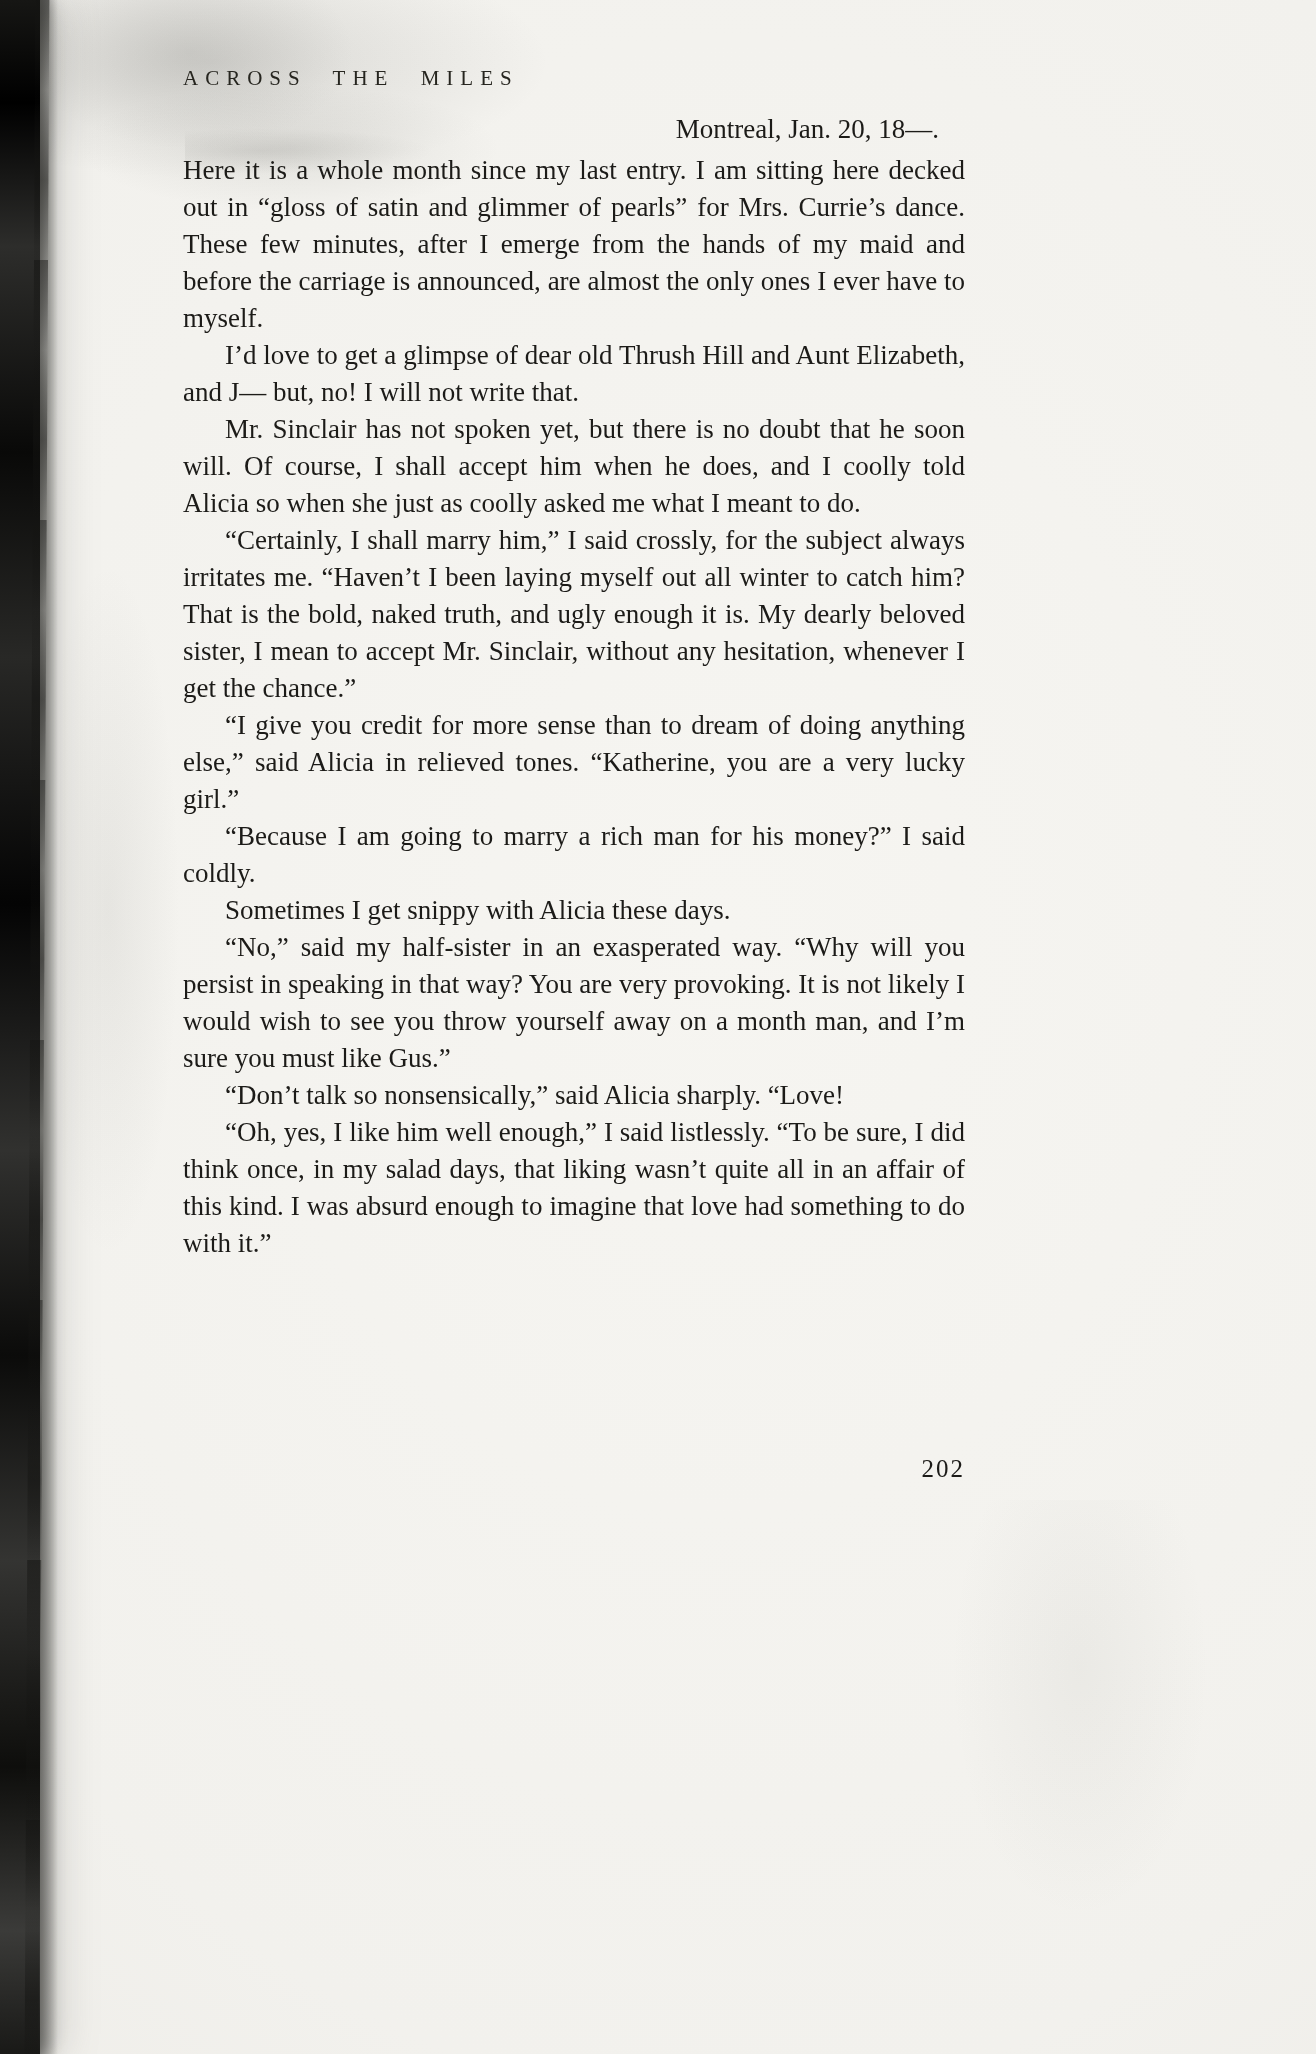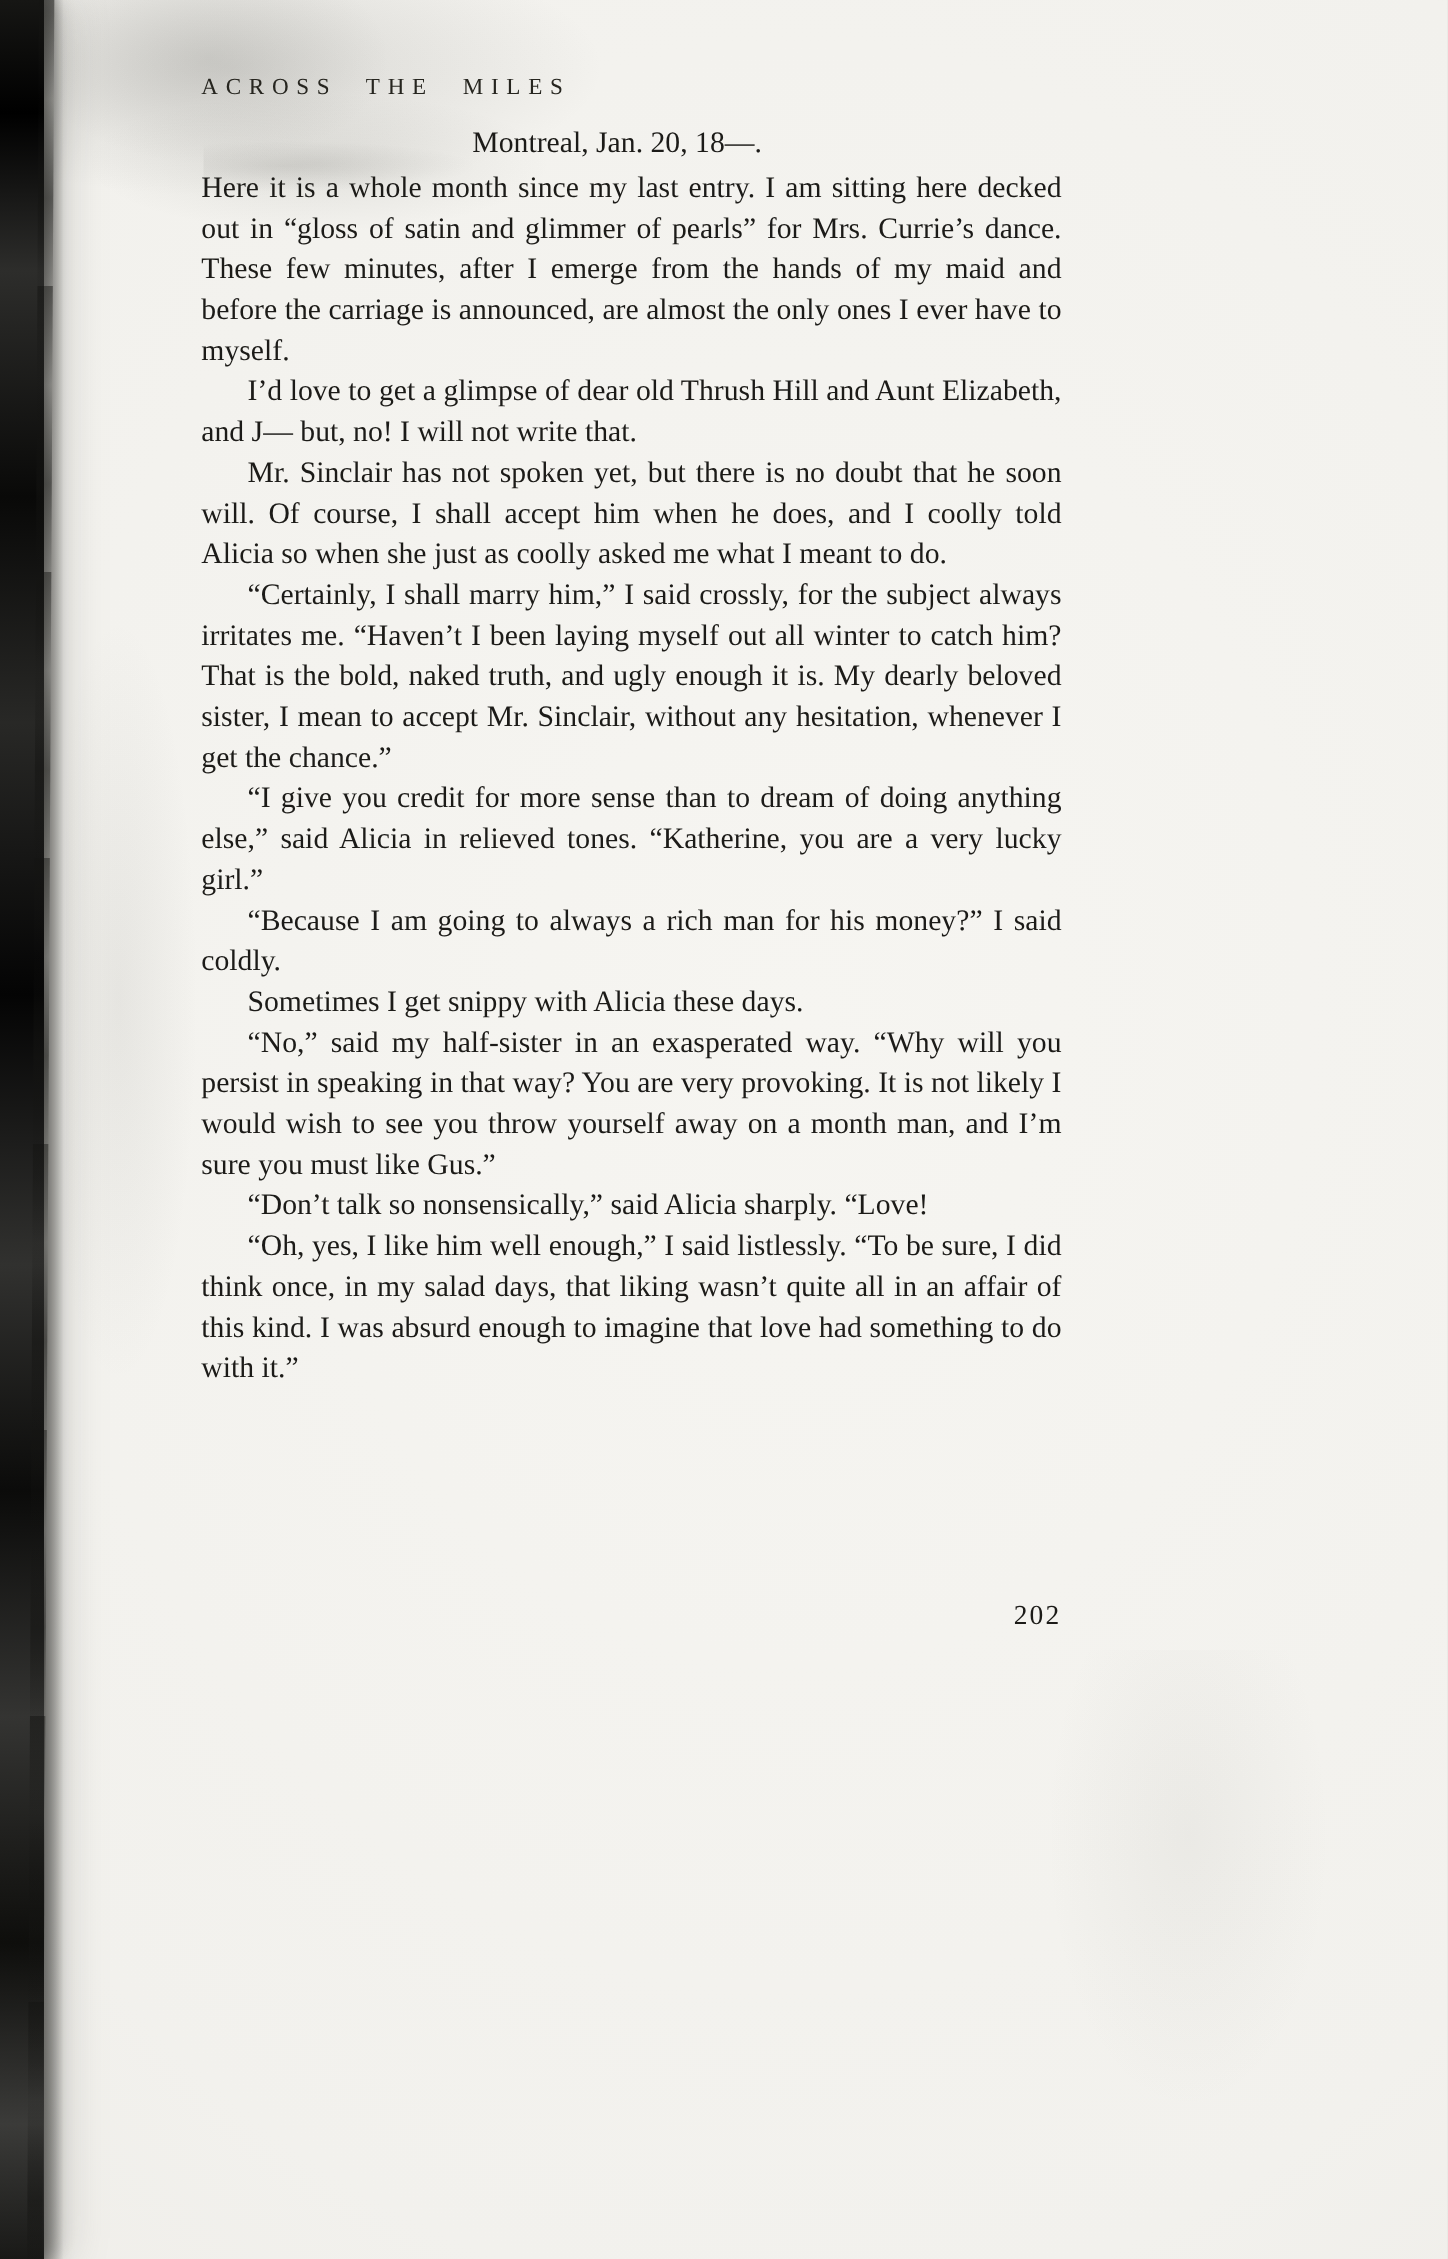--- a/index.html
+++ b/index.html
@@ -72,21 +72,21 @@
     font-size: 21px;
     font-weight: 400;
     letter-spacing: 7px;
     word-spacing: 14px;
     color: #26251f;
   }
 
   .dateline {
     margin: 0 0 4px 0;
     padding-right: 26px;
-    text-align: center;
+    text-align: right;
     font-size: 27px;
     line-height: 37px;
   }
 
   .bodytext p {
     margin: 0;
     font-size: 27px;
     line-height: 37px;
     text-align: justify;
     text-indent: 42px;
@@ -118,21 +118,21 @@
     <h1 class="running-header">ACROSS THE MILES</h1>
 
     <p class="dateline">Montreal, Jan. 20, 18—.</p>
 
     <div class="bodytext">
       <p class="first">Here it is a whole month since my last entry. I am sitting here decked out in “gloss of satin and glimmer of pearls” for Mrs. Currie’s dance. These few minutes, after I emerge from the hands of my maid and before the carriage is announced, are almost the only ones I ever have to myself.</p>
       <p>I’d love to get a glimpse of dear old Thrush Hill and Aunt Elizabeth, and J— but, no! I will not write that.</p>
       <p>Mr. Sinclair has not spoken yet, but there is no doubt that he soon will. Of course, I shall accept him when he does, and I coolly told Alicia so when she just as coolly asked me what I meant to do.</p>
       <p>“Certainly, I shall marry him,” I said crossly, for the subject always irritates me. “Haven’t I been laying myself out all winter to catch him? That is the bold, naked truth, and ugly enough it is. My dearly beloved sister, I mean to accept Mr. Sinclair, without any hesitation, whenever I get the chance.”</p>
       <p>“I give you credit for more sense than to dream of doing anything else,” said Alicia in relieved tones. “Katherine, you are a very lucky girl.”</p>
-      <p>“Because I am going to always a rich man for his money?” I said coldly.</p>
+      <p>“Because I am going to marry a rich man for his money?” I said coldly.</p>
       <p>Sometimes I get snippy with Alicia these days.</p>
       <p>“No,” said my half-sister in an exasperated way. “Why will you persist in speaking in that way? You are very provoking. It is not likely I would wish to see you throw yourself away on a month man, and I’m sure you must like Gus.”</p>
       <p>“Don’t talk so nonsensically,” said Alicia sharply. “Love!</p>
       <p>“Oh, yes, I like him well enough,” I said listlessly. “To be sure, I did think once, in my salad days, that liking wasn’t quite all in an affair of this kind. I was absurd enough to imagine that love had something to do with it.”</p>
     </div>
   </div>
 
   <div class="page-number">202</div>
 
 </div>

